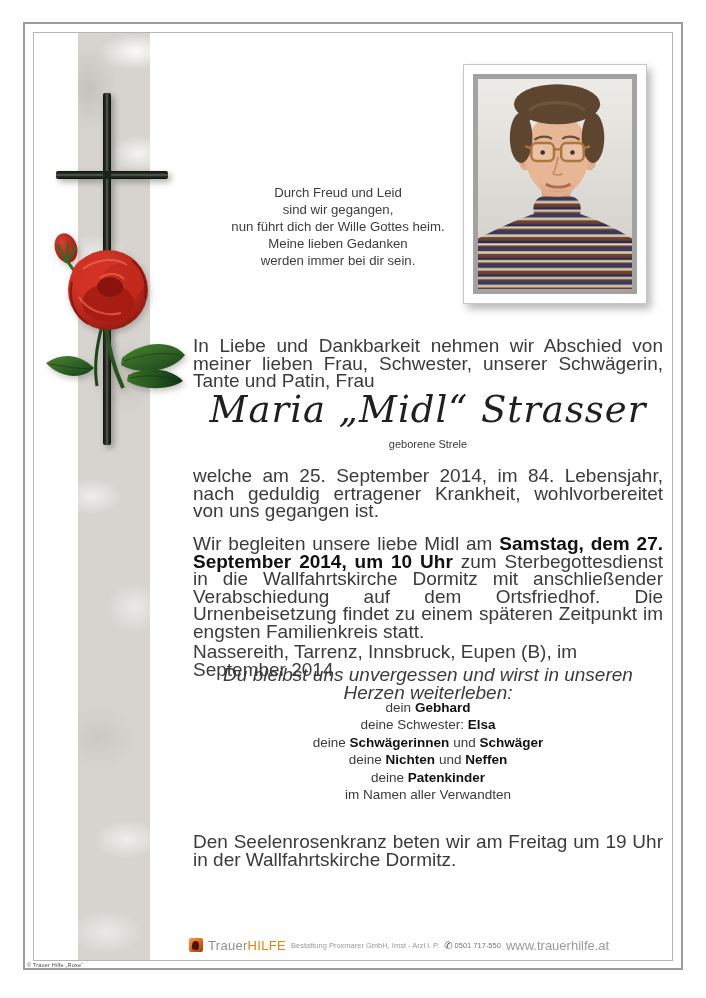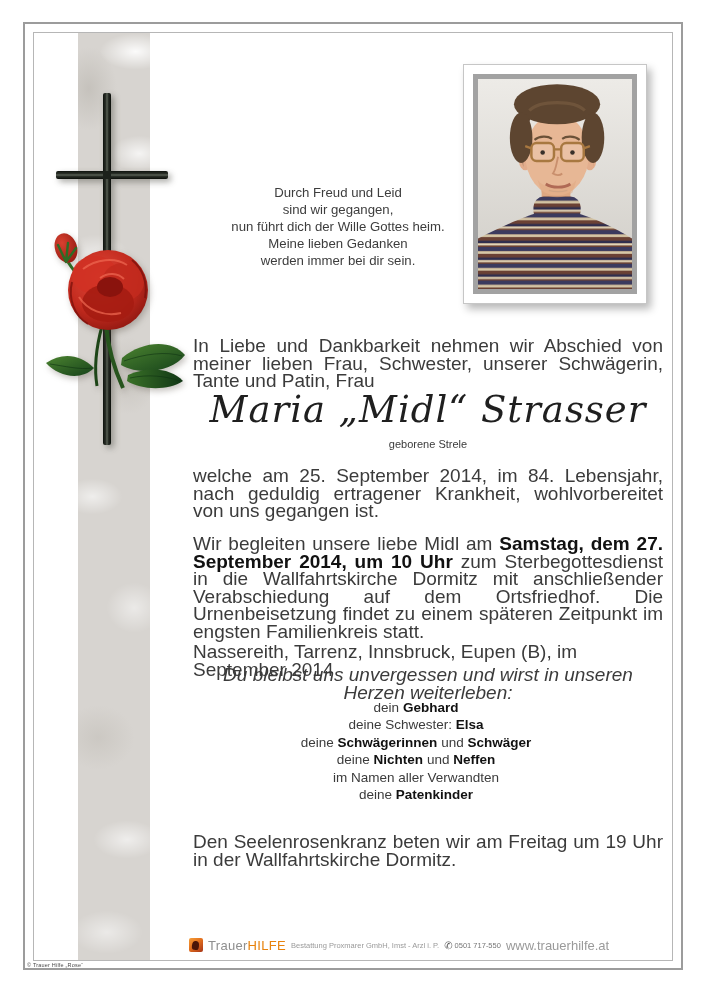--- a/index.html
+++ b/index.html
@@ -34,21 +34,21 @@
   .just{text-align:justify;}
   .poem{position:absolute;left:168px;top:138px;width:340px;text-align:center;
         font-size:13.2px;line-height:17px;color:#3d3d3d;margin-top:46px;}
   .name{position:absolute;left:163px;top:388px;width:530px;text-align:center;
         font-family:"DejaVu Serif",serif;font-style:italic;font-size:37px;color:#1f1f1f;
         letter-spacing:1px;}
   .maiden{position:absolute;left:193px;top:438px;width:470px;text-align:center;
         font-size:11px;color:#3b3b3b;}
   strong{font-weight:700;color:#111;}
   .center{text-align:center;font-style:italic;}
-  .mourners{position:absolute;left:181px;top:699px;width:470px;text-align:center;
+  .mourners{position:absolute;left:193px;top:699px;width:470px;text-align:center;
         font-size:13.5px;line-height:17.4px;}
   .footer{position:absolute;left:189px;top:936px;width:400px;height:18px;
         display:flex;align-items:center;gap:5px;white-space:nowrap;}
   .logo{display:inline-block;width:14px;height:14px;border-radius:2px;flex:0 0 auto;
         background:linear-gradient(140deg,#f6a03a 0%,#e3701e 45%,#a63417 100%);
         position:relative;overflow:hidden;}
   .logo::after{content:"";position:absolute;left:3px;top:3px;width:7px;height:9px;
         background:#4a1507;border-radius:50% 50% 40% 40%;transform:rotate(8deg);}
   .brand{font-size:13px;letter-spacing:.3px;}
   .brand-gray{color:#8f8f8f;}
@@ -209,22 +209,22 @@
 
   <p class="txt" style="top:643px;">Nassereith, Tarrenz, Innsbruck, Eupen (B), im September 2014</p>
 
   <p class="txt center" style="top:666px;">Du bleibst uns unvergessen und wirst in unseren Herzen weiterleben:</p>
 
   <div class="mourners">
     <div><span>dein </span><strong>Gebhard</strong></div>
     <div><span>deine Schwester: </span><strong>Elsa</strong></div>
     <div><span>deine </span><strong>Schwägerinnen</strong><span> und </span><strong>Schwäger</strong></div>
     <div><span>deine </span><strong>Nichten</strong><span> und </span><strong>Neffen</strong></div>
+    <div><span>deine </span><strong>Patenkinder</strong></div>
     <div>im Namen aller Verwandten</div>
-    <div><span>deine </span><strong>Patenkinder</strong></div>
   </div>
 
   <p class="txt just" style="top:833px;">Den Seelenrosenkranz beten wir am Freitag um 19 Uhr in der Wallfahrtskirche Dormitz.</p>
 
   <div class="footer">
     <span class="logo"></span>
     <span class="brand"><span class="brand-gray">Trauer</span><span class="brand-orange">HILFE</span></span>
     <span class="finfo">Bestattung Proxmarer GmbH, Imst - Arzl i. P.</span>
     <span class="phone">
         <span class="phone-ico">✆</span>

